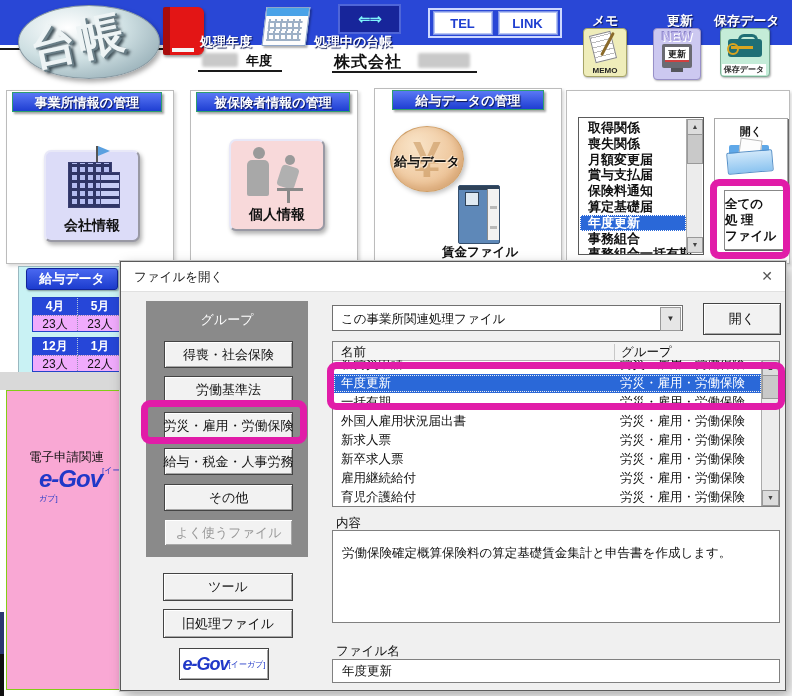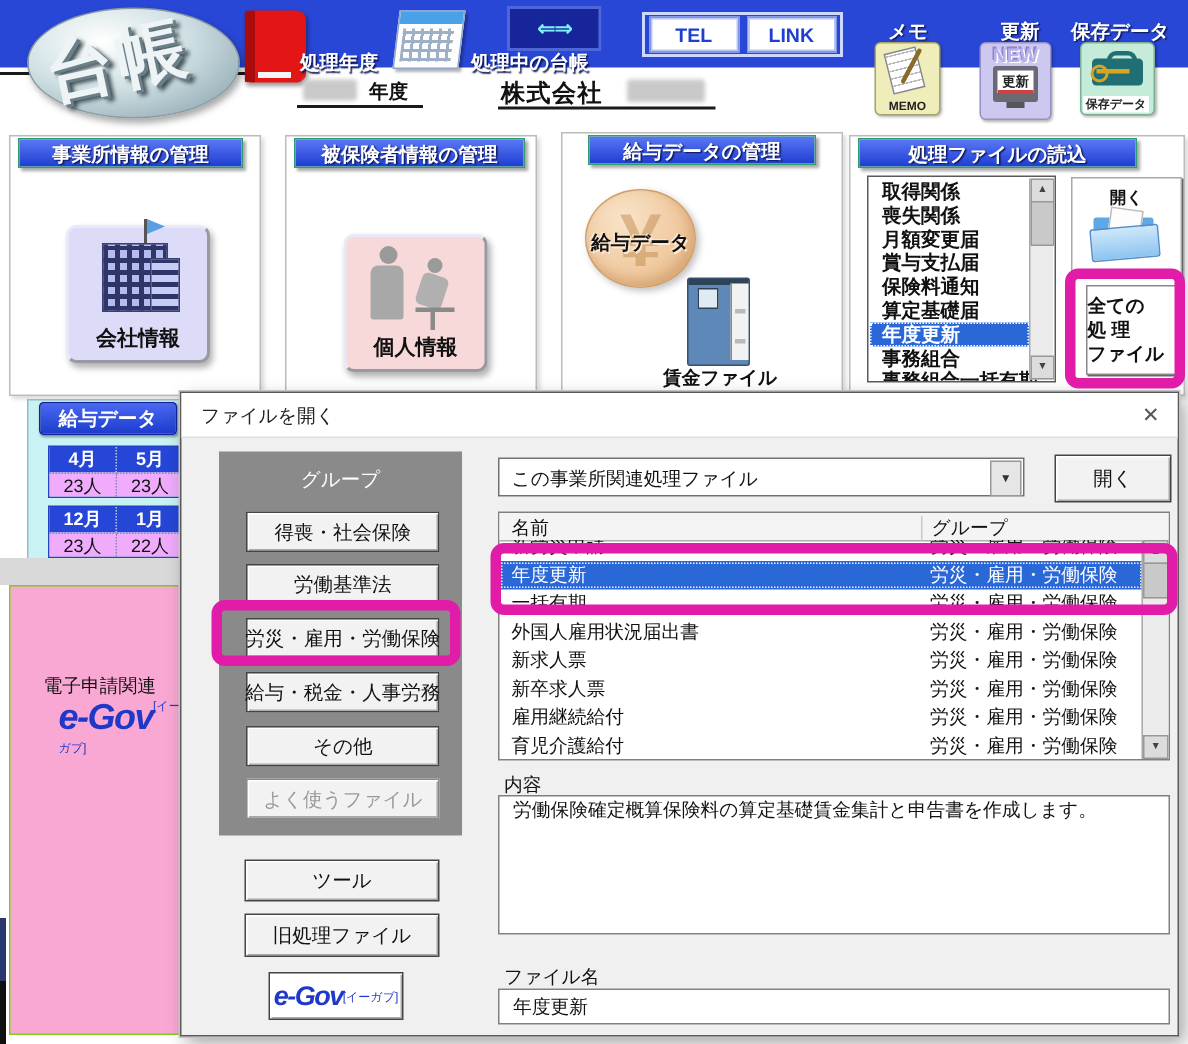--- a/index.html
+++ b/index.html
@@ -197,21 +197,21 @@
   <div class="abs big-btn" style="left:44px;top:150px;width:92px;height:88px;background:#dcdcf8;">
     <div class="pole"></div>
       <div class="flag"></div>
     <div class="bld"></div>
       <div class="bld2"></div>
     <div class="blabel">会社情報</div>
   </div>
 
   <div class="abs panel" style="left:190px;top:90px;width:166px;height:172px;"></div>
   <div class="abs phdr" style="left:196px;top:92px;width:154px;">被保険者情報の管理</div>
-  <div class="abs big-btn" style="left:229px;top:156px;width:92px;height:88px;background:#f8d9da;">
+  <div class="abs big-btn" style="left:229px;top:139px;width:92px;height:88px;background:#f8d9da;">
     <div class="p1 head" style="left:22px;top:6px;width:12px;height:12px;"></div>
     <div class="p1" style="left:16px;top:19px;width:22px;height:36px;border-radius:5px 5px 2px 2px;background:#a8a8a8;"></div>
     <div class="p1 head" style="left:54px;top:14px;width:10px;height:10px;"></div>
     <div class="p1" style="left:48px;top:25px;width:18px;height:22px;border-radius:4px;background:#b0b0b0;transform:rotate(18deg);"></div>
     <div class="p1" style="left:46px;top:47px;width:26px;height:3px;background:#8a8a8a;"></div>
     <div class="p1" style="left:56px;top:50px;width:3px;height:12px;background:#8a8a8a;"></div>
     <div class="blabel">個人情報</div>
   </div>
 
   <div class="abs panel" style="left:374px;top:88px;width:186px;height:174px;"></div>
@@ -223,21 +223,20 @@
   <div class="abs binder-blue" style="left:458px;top:185px;width:40px;height:57px;">
     <div class="cap"></div>
       <div class="edge"></div>
       <div class="tag"></div>
     <div class="m1" style="top:20px;"></div>
       <div class="m2" style="top:40px;"></div>
   </div>
   <div class="abs pay-label" style="left:442px;top:244px;">賃金ファイル</div>
 
   <div class="abs panel" style="left:566px;top:90px;width:222px;height:172px;"></div>
-  <div class="abs phdr" style="left:572px;top:92px;width:186px;">処理ファイルの読込</div>
   <div class="abs lstbox" style="left:578px;top:117px;width:124px;height:136px;">
     <div class="lst-items" style="position:absolute;left:1px;top:2px;right:17px;font-weight:bold;">
         <div class="lst-item">取得関係</div>
         <div class="lst-item">喪失関係</div>
         <div class="lst-item">月額変更届</div>
         <div class="lst-item">賞与支払届</div>
         <div class="lst-item">保険料通知</div>
         <div class="lst-item">算定基礎届</div>
         <div class="lst-item sel">年度更新</div>
         <div class="lst-item">事務組合</div>
@@ -356,21 +355,21 @@
           </div>
         </div>
       <div class="flsb">
         <div class="sbtn" style="top:0;width:15px;">▲</div>
         <div class="sthumb" style="top:15px;height:22px;width:15px;"></div>
         <div class="sbtn" style="bottom:0;width:15px;">▼</div>
       </div>
     </div>
 
     <div class="abs lbl" style="left:215px;top:253px;">内容</div>
-    <div class="abs sunkbox" style="left:211px;top:268px;width:448px;height:93px;padding:1px 9px;">労働保険確定概算保険料の算定基礎賃金集計と申告書を作成します。</div>
+    <div class="abs sunkbox" style="left:211px;top:268px;width:448px;height:93px;padding:14px 9px;">労働保険確定概算保険料の算定基礎賃金集計と申告書を作成します。</div>
 
     <div class="abs lbl" style="left:215px;top:381px;">ファイル名</div>
     <div class="abs sunkbox" style="left:211px;top:397px;width:448px;height:24px;line-height:22px;padding-left:9px;">年度更新</div>
   </div>
 
   <div class="abs hl" style="left:710px;top:179px;width:66px;height:66px;"></div>
   <div class="abs hl" style="left:141px;top:400px;width:152px;height:30px;"></div>
   <div class="abs hl" style="left:327px;top:362px;width:444px;height:34px;"></div>
 
 </div>

